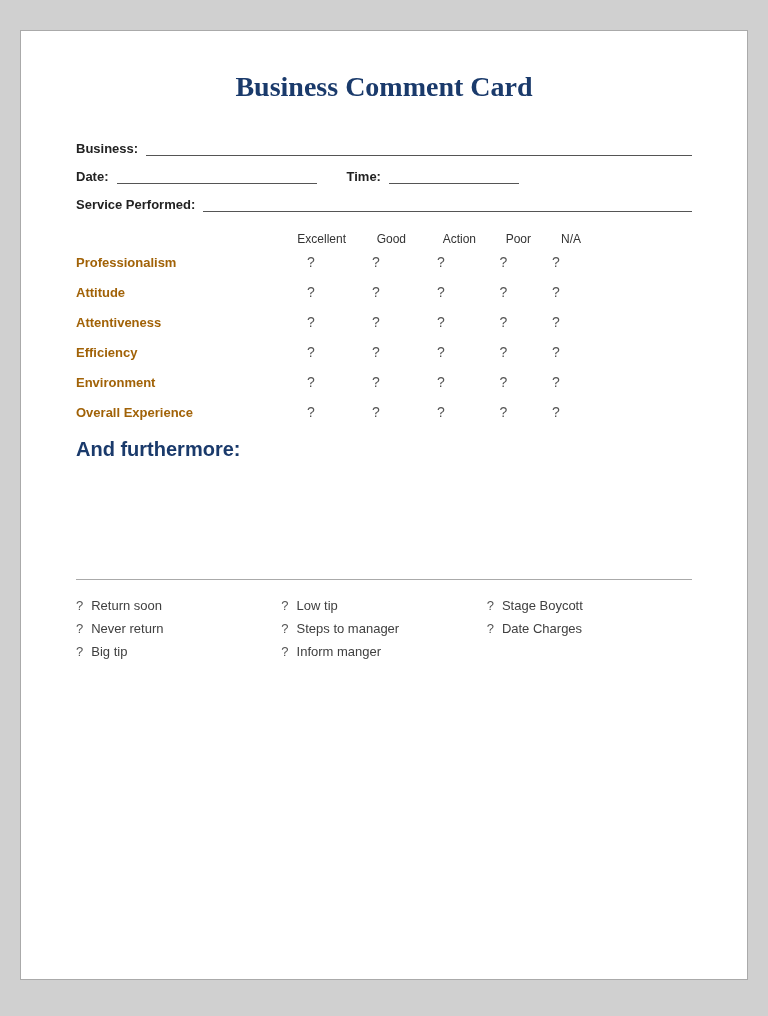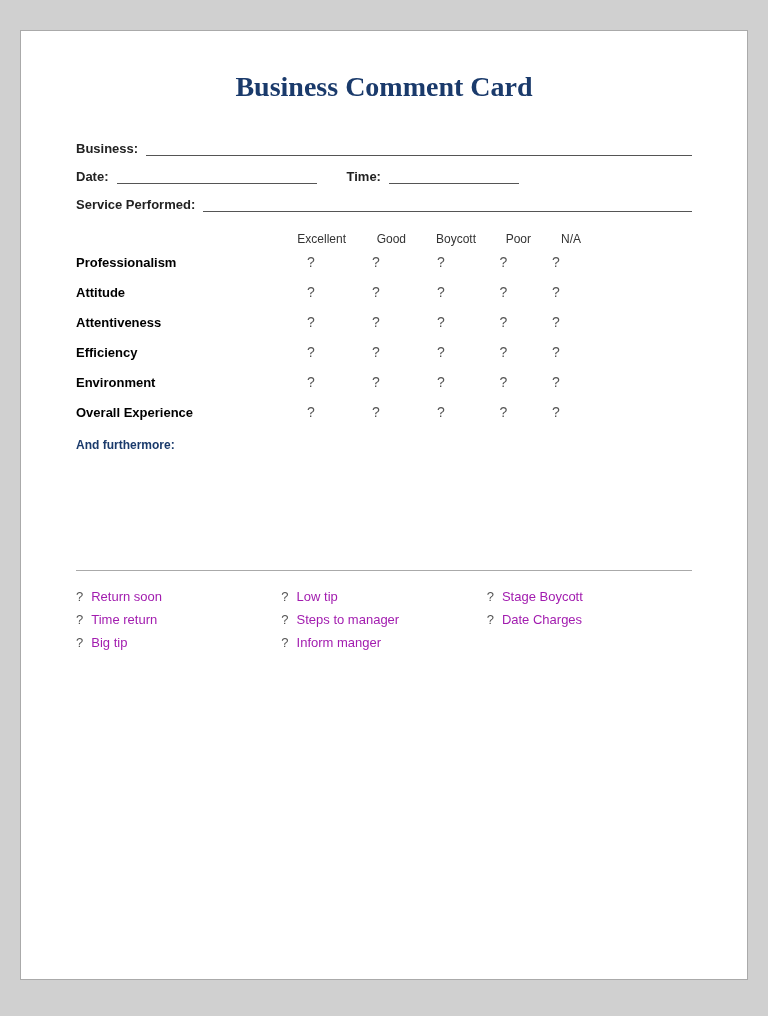--- a/index.html
+++ b/index.html
@@ -71,34 +71,34 @@
     }
     .rating-row {
       display: grid;
       grid-template-columns: 200px 70px 60px 70px 55px 50px;
       margin-bottom: 14px;
       align-items: center;
     }
     .rating-label {
       font-weight: bold;
       font-size: 13px;
-      color: #000000;
+      color: #a16207;
     }
     .rating-cell {
       text-align: center;
       font-size: 14px;
       color: #555;
     }
     
     .furthermore-section {
       margin-top: 18px;
     }
     .furthermore-title {
       font-weight: bold;
-      font-size: 12px;
+      font-size: 20px;
       color: #1a3a6b;
       margin-bottom: 8px;
     }
     .furthermore-box {
       height: 90px;
       border-bottom: none;
     }
     
     .divider {
       border: none;
@@ -124,21 +124,21 @@
       color: #222;
       margin-bottom: 8px;
     }
     .action-checkbox {
       color: #555;
       margin-right: 8px;
       font-size: 13px;
     }
     .action-label {
       font-size: 13px;
-      color: #a21caf;
+      color: #404040;
     }
   </style>
 </head>
 <body>
 
 <div class="card">
   <div class="card-title">Business Comment Card</div>
 
   <div class="fields">
     <div class="field-row">
@@ -155,21 +155,21 @@
       <span class="field-label">Service Performed:</span>
       <div class="field-line"></div>
     </div>
   </div>
 
   <div class="rating-section">
     <div class="rating-header">
       <div class="rating-header-cell"></div>
       <div class="rating-header-cell">Excellent</div>
       <div class="rating-header-cell">Good</div>
-      <div class="rating-header-cell">Boycott</div>
+      <div class="rating-header-cell">Action</div>
       <div class="rating-header-cell">Poor</div>
       <div class="rating-header-cell">N/A</div>
     </div>
 
     <div class="rating-row">
       <div class="rating-label">Professionalism</div>
       <div class="rating-cell">?</div>
       <div class="rating-cell">?</div>
       <div class="rating-cell">?</div>
       <div class="rating-cell">?</div>
@@ -231,21 +231,21 @@
 
   <div class="action-steps-section">
     <div class="action-grid">
       <div>
         <div class="action-item">
           <span class="action-checkbox">?</span>
           <span class="action-label">Return soon</span>
         </div>
         <div class="action-item">
           <span class="action-checkbox">?</span>
-          <span class="action-label">Time return</span>
+          <span class="action-label">Never return</span>
         </div>
         <div class="action-item">
           <span class="action-checkbox">?</span>
           <span class="action-label">Big tip</span>
         </div>
       </div>
       <div>
         <div class="action-item">
           <span class="action-checkbox">?</span>
           <span class="action-label">Low tip</span>

